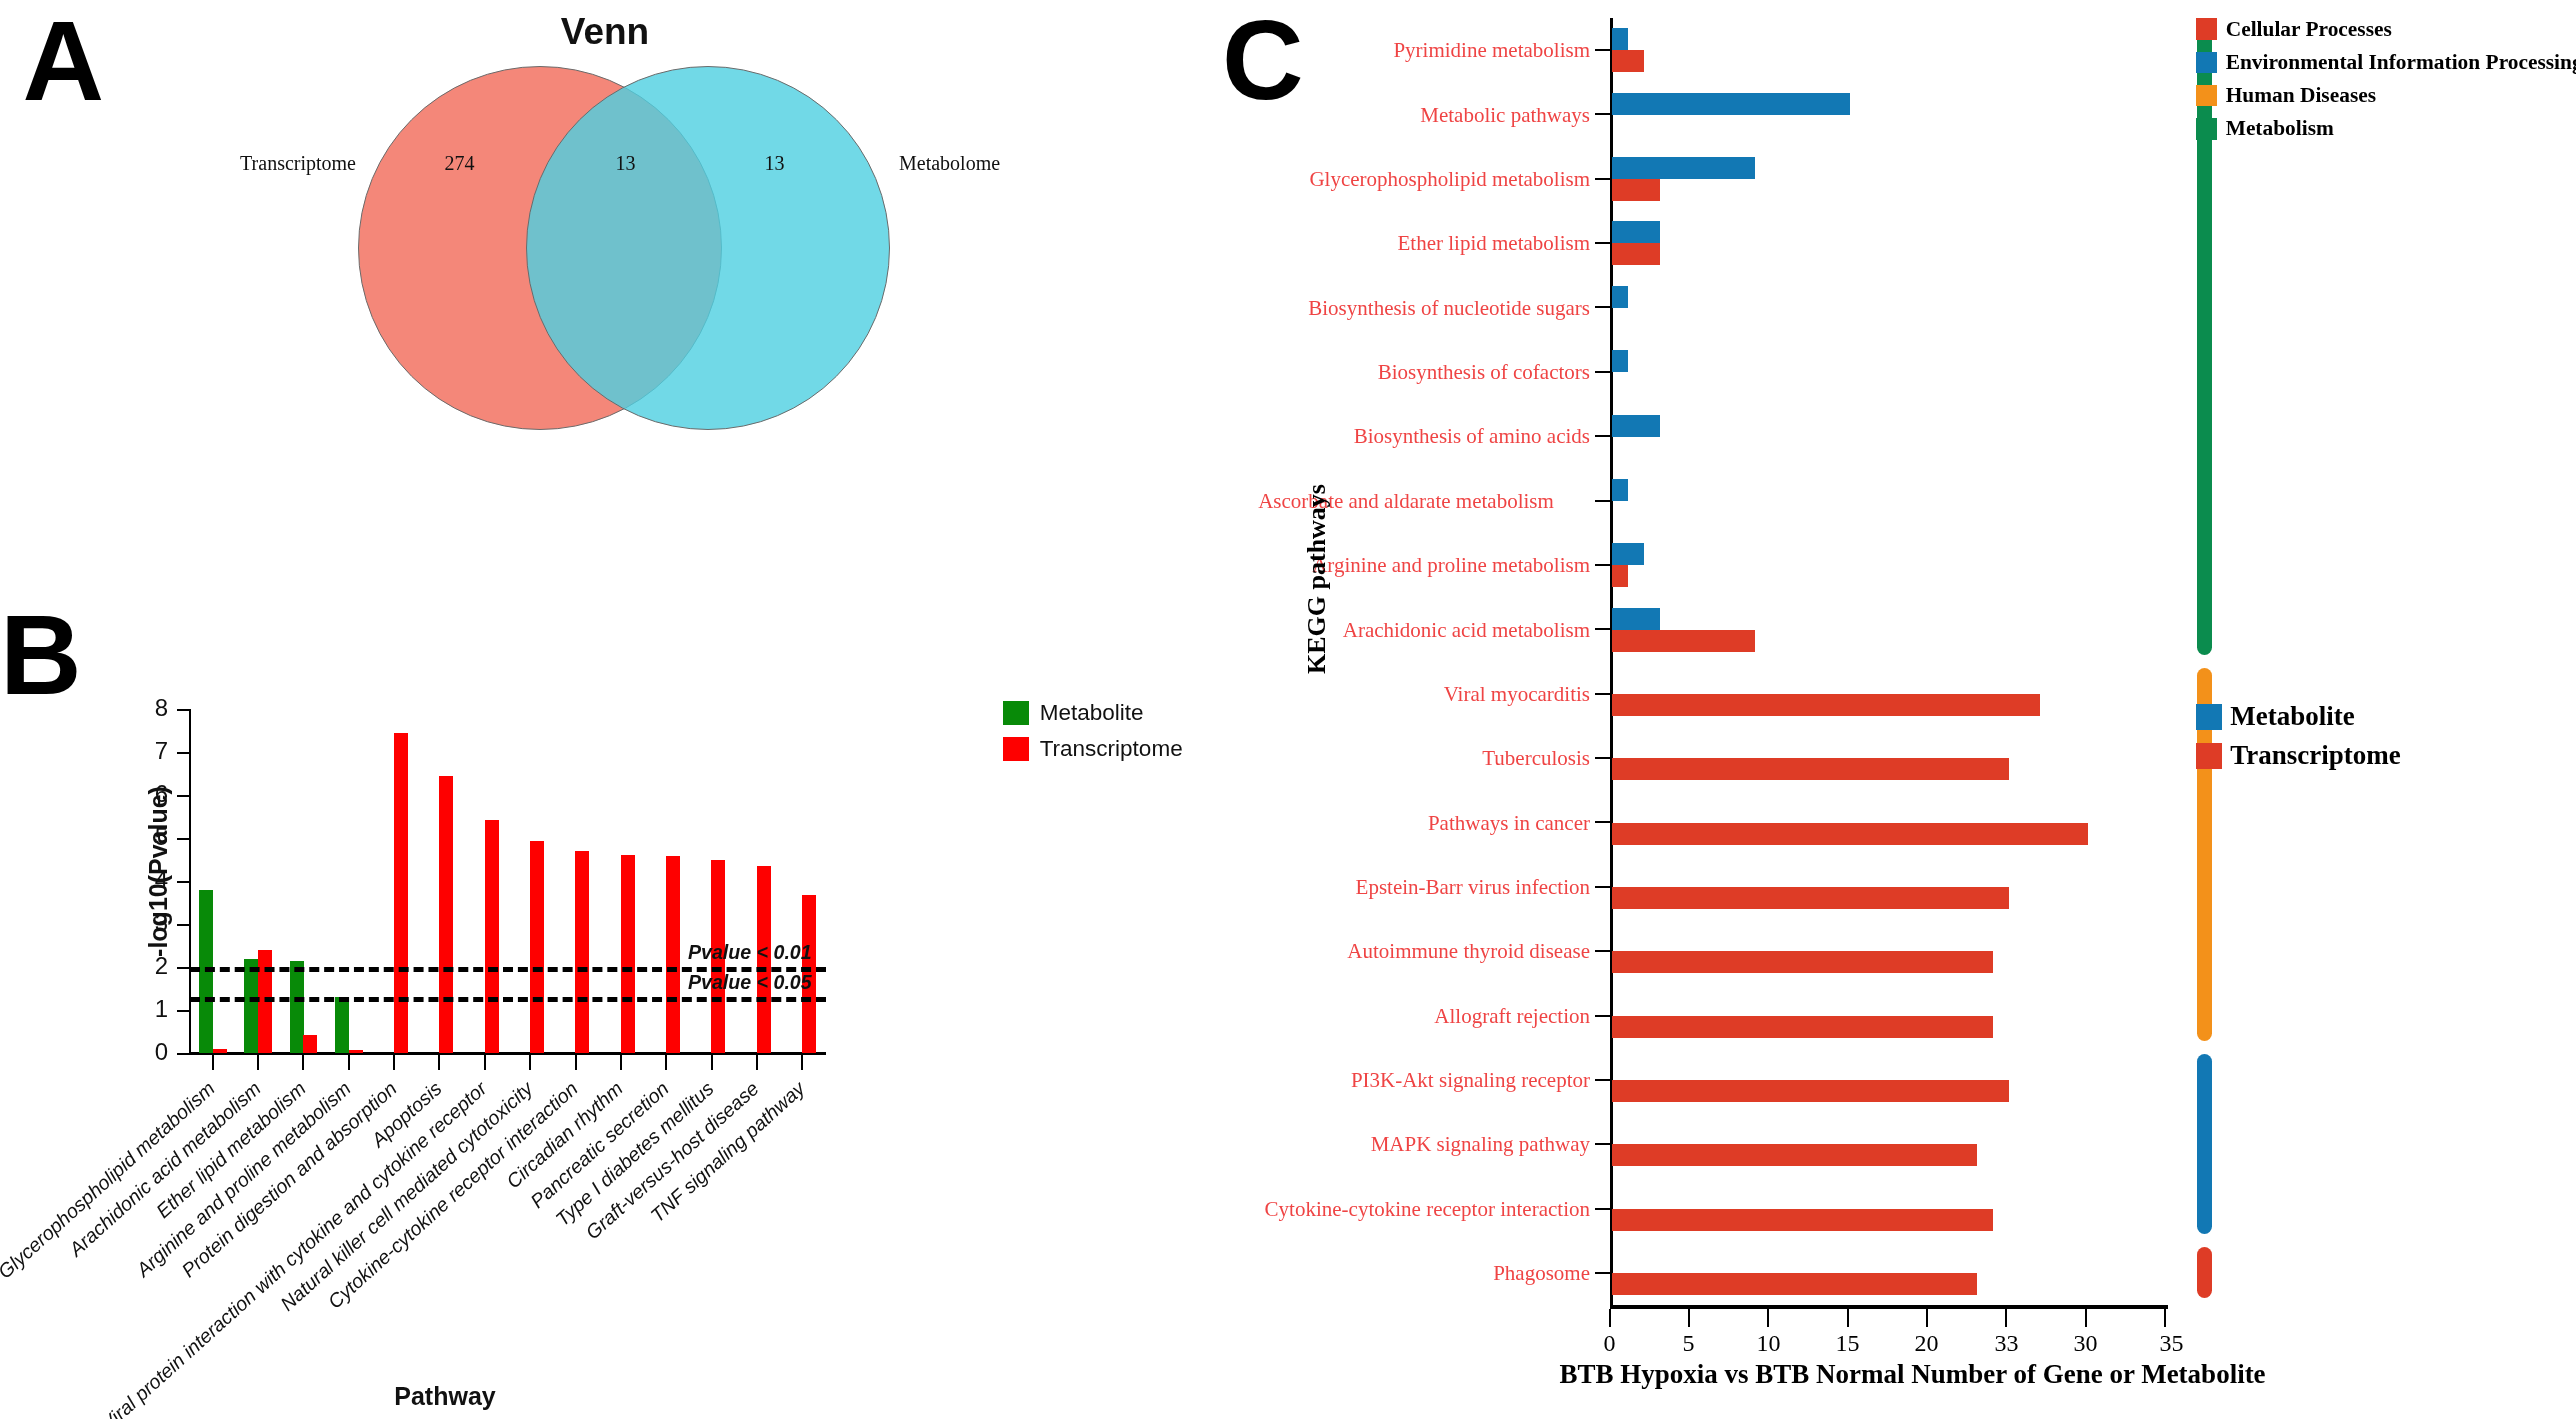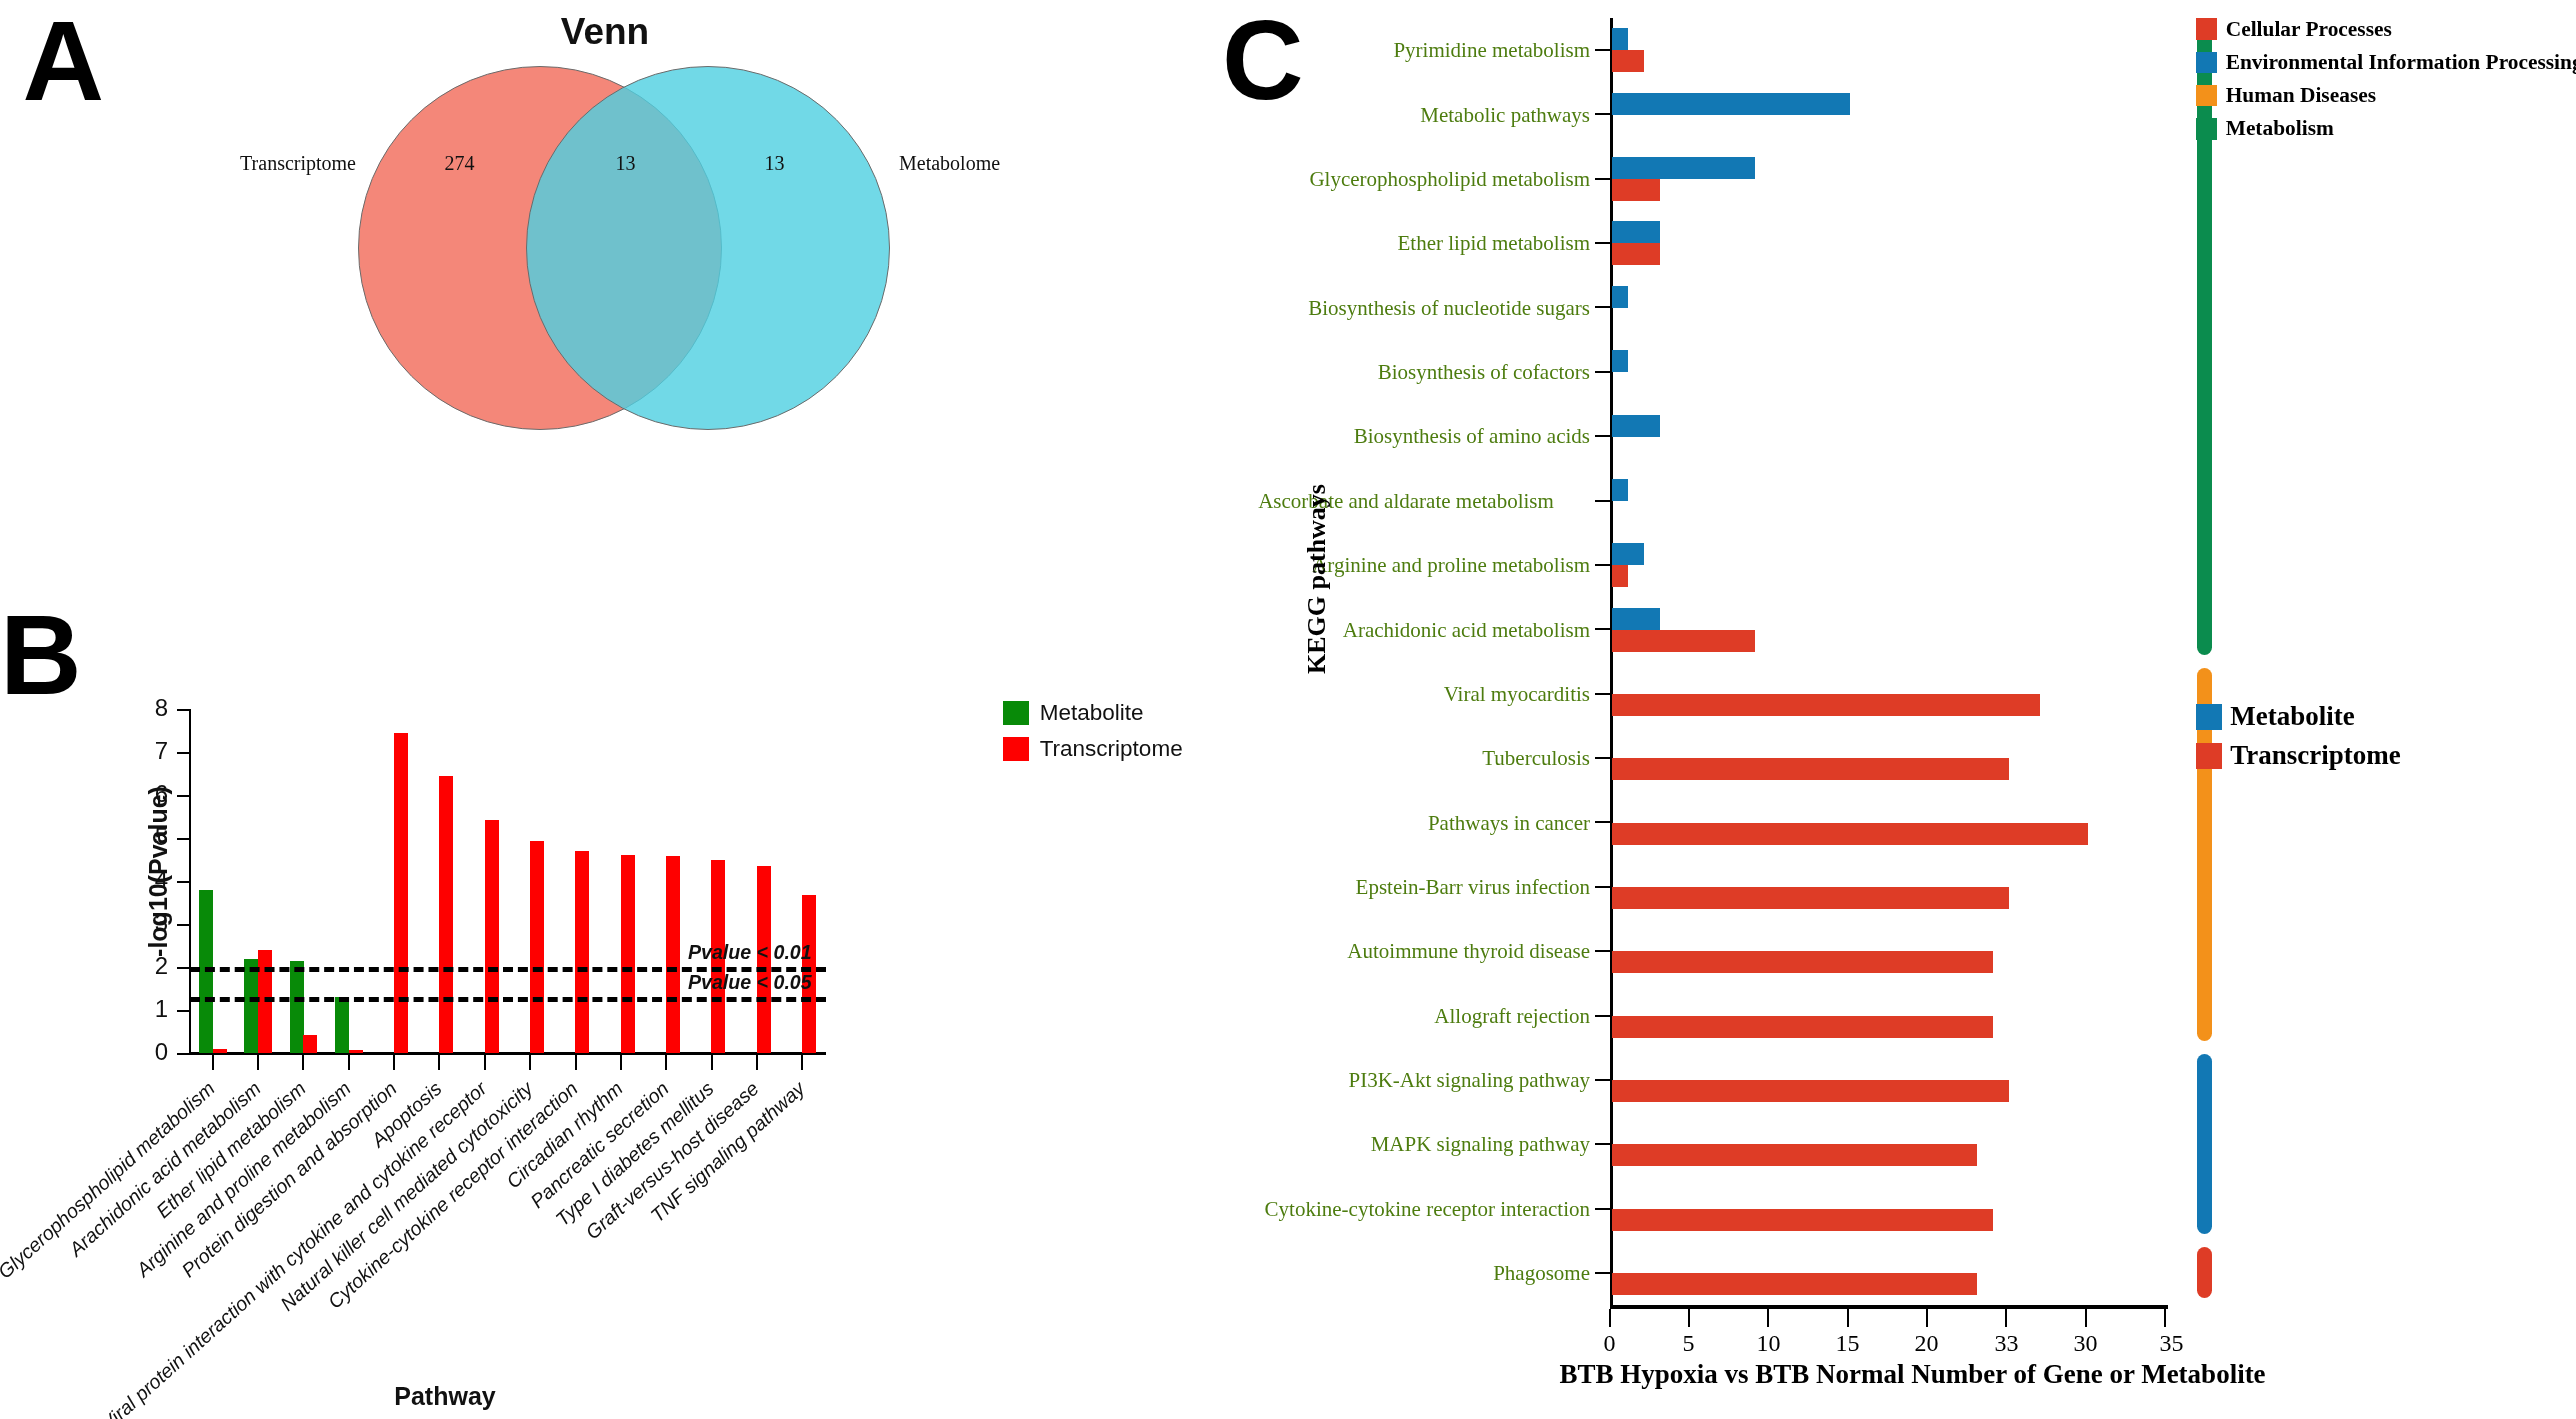--- a/index.html
+++ b/index.html
@@ -54,21 +54,21 @@
   .b-leg-sw{width:26px;height:24px;margin-right:10.7px;}
   .b-leg-txt{font-size:22.5px;color:#111;}
 
   
   #panel-c{position:absolute;left:1198px;top:0;width:1378px;height:1420px;}
   #c-plot{position:absolute;left:412px;top:18px;width:555px;height:1287px;}
   #c-yaxis{position:absolute;left:0;top:0;width:3px;height:1287px;background:#000;}
   #c-xaxis{position:absolute;left:0;top:1287px;width:558px;height:3.6px;background:#000;}
   .c-ytick{position:absolute;left:-15.4px;width:15.4px;height:2.4px;background:#000;}
   .c-ylab{position:absolute;right:calc(100% + 20px);width:368px;text-align:right;
-    font-family:"Liberation Serif",serif;font-size:21px;color:#4d7c0f;white-space:nowrap;
+    font-family:"Liberation Serif",serif;font-size:21px;color:#ef4444;white-space:nowrap;
     transform:translateY(-50%);}
   .c-xtick{position:absolute;top:1291px;width:2.4px;height:18px;background:#000;}
   .c-xtlab{position:absolute;top:1312px;width:47px;margin-left:-24px;text-align:center;
     font-family:"Liberation Serif",serif;font-size:24px;color:#000;}
   .c-bar{position:absolute;left:1.8px;}
   .c-bar.met{background:#1278b4;}
   .c-bar.tra{background:#de3c26;}
   .c-cat{position:absolute;border-radius:13px;width:15.4px;}
   #c-ylabel{position:absolute;left:-12px;top:564px;width:261px;text-align:center;
     font-family:"Liberation Serif",serif;font-weight:700;font-size:26px;color:#000;
@@ -257,21 +257,21 @@
         <div class="c-ytick" style="top: 868px;"></div>
         <div class="c-ylab" style="top: 869px;">Epstein-Barr virus infection</div>
         <div class="c-bar tra" title="Transcriptome: 25" style="top: 869px; height: 22px; width: 397px;"></div>
         <div class="c-ytick" style="top: 932px;"></div>
         <div class="c-ylab" style="top: 933px;">Autoimmune thyroid disease</div>
         <div class="c-bar tra" title="Transcriptome: 24" style="top: 933px; height: 22px; width: 381px;"></div>
         <div class="c-ytick" style="top: 997px;"></div>
         <div class="c-ylab" style="top: 998px;">Allograft rejection</div>
         <div class="c-bar tra" title="Transcriptome: 24" style="top: 998px; height: 22px; width: 381px;"></div>
         <div class="c-ytick" style="top: 1061px;"></div>
-        <div class="c-ylab" style="top: 1062px;">PI3K-Akt signaling pathway</div>
+        <div class="c-ylab" style="top: 1062px;">PI3K-Akt signaling receptor</div>
         <div class="c-bar tra" title="Transcriptome: 25" style="top: 1062px; height: 22px; width: 397px;"></div>
         <div class="c-ytick" style="top: 1125px;"></div>
         <div class="c-ylab" style="top: 1126px;">MAPK signaling pathway</div>
         <div class="c-bar tra" title="Transcriptome: 23" style="top: 1126px; height: 22px; width: 365px;"></div>
         <div class="c-ytick" style="top: 1190px;"></div>
         <div class="c-ylab" style="top: 1191px;">Cytokine-cytokine receptor interaction</div>
         <div class="c-bar tra" title="Transcriptome: 24" style="top: 1191px; height: 22px; width: 381px;"></div>
         <div class="c-ytick" style="top: 1254px;"></div>
         <div class="c-ylab" style="top: 1255px;">Phagosome</div>
         <div class="c-bar tra" title="Transcriptome: 23" style="top: 1255px; height: 22px; width: 365px;"></div>

